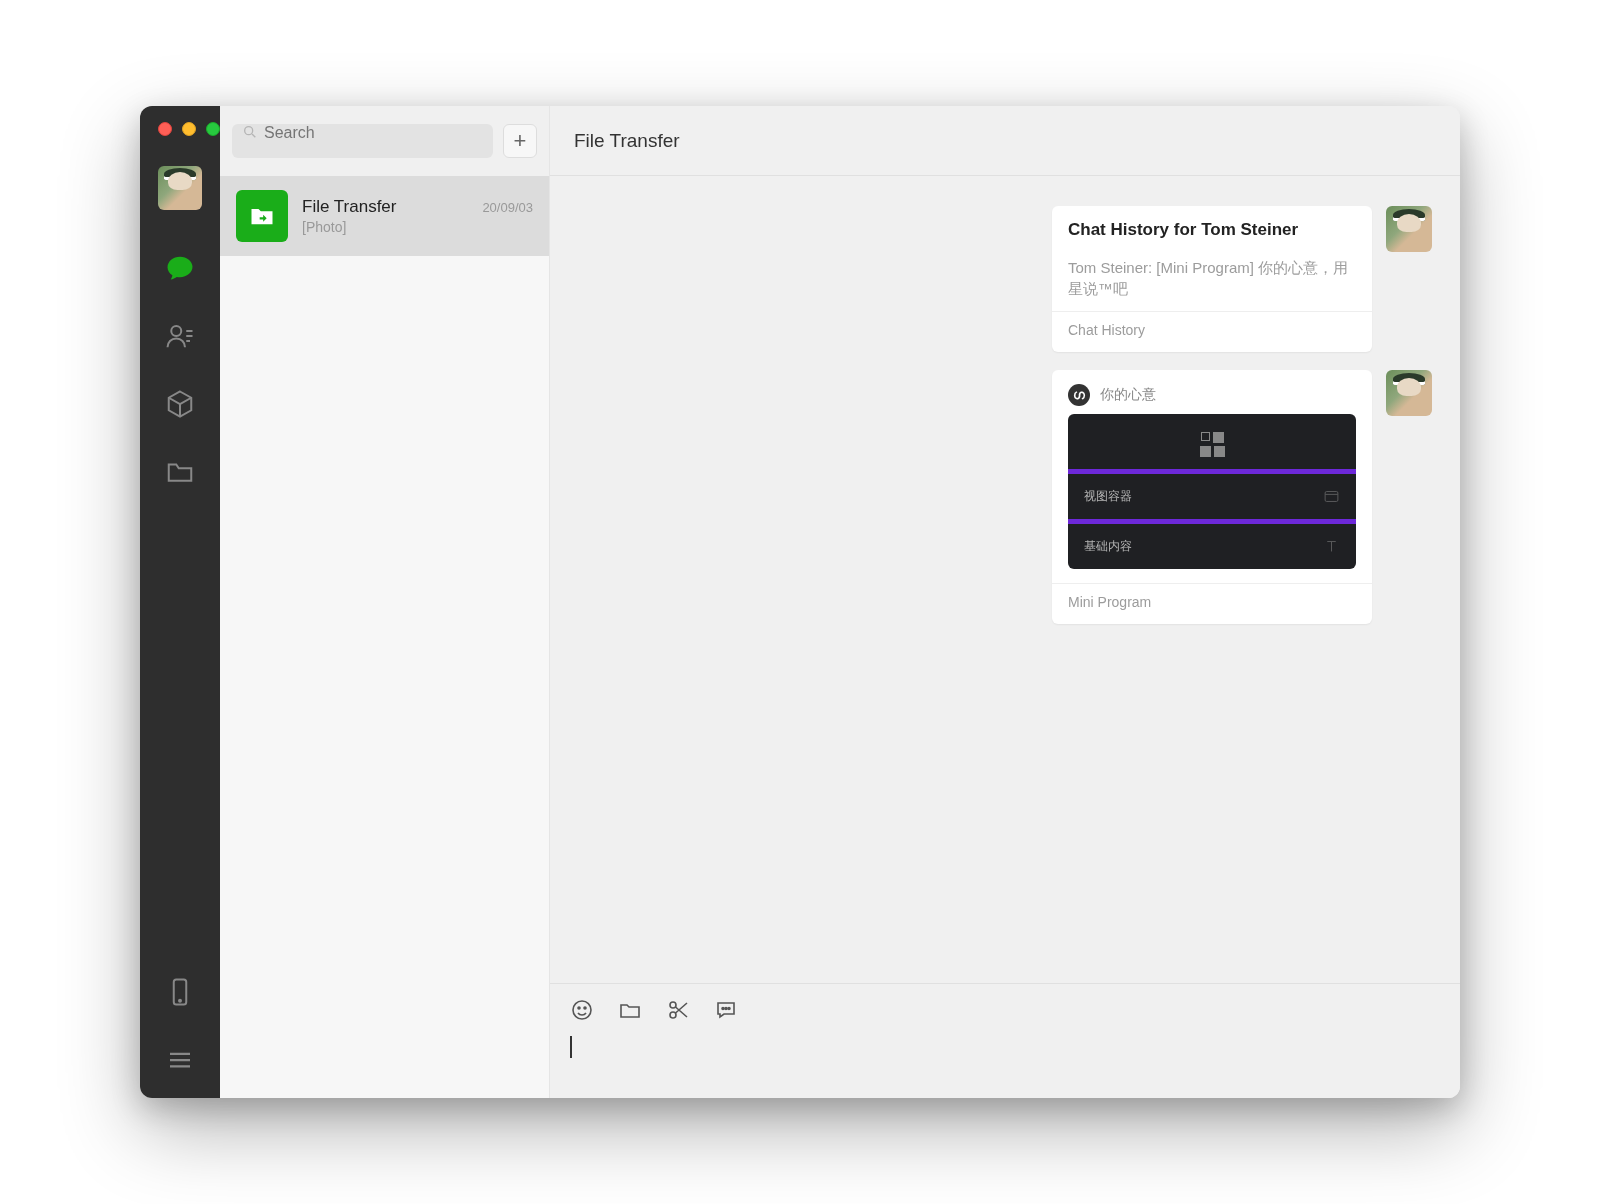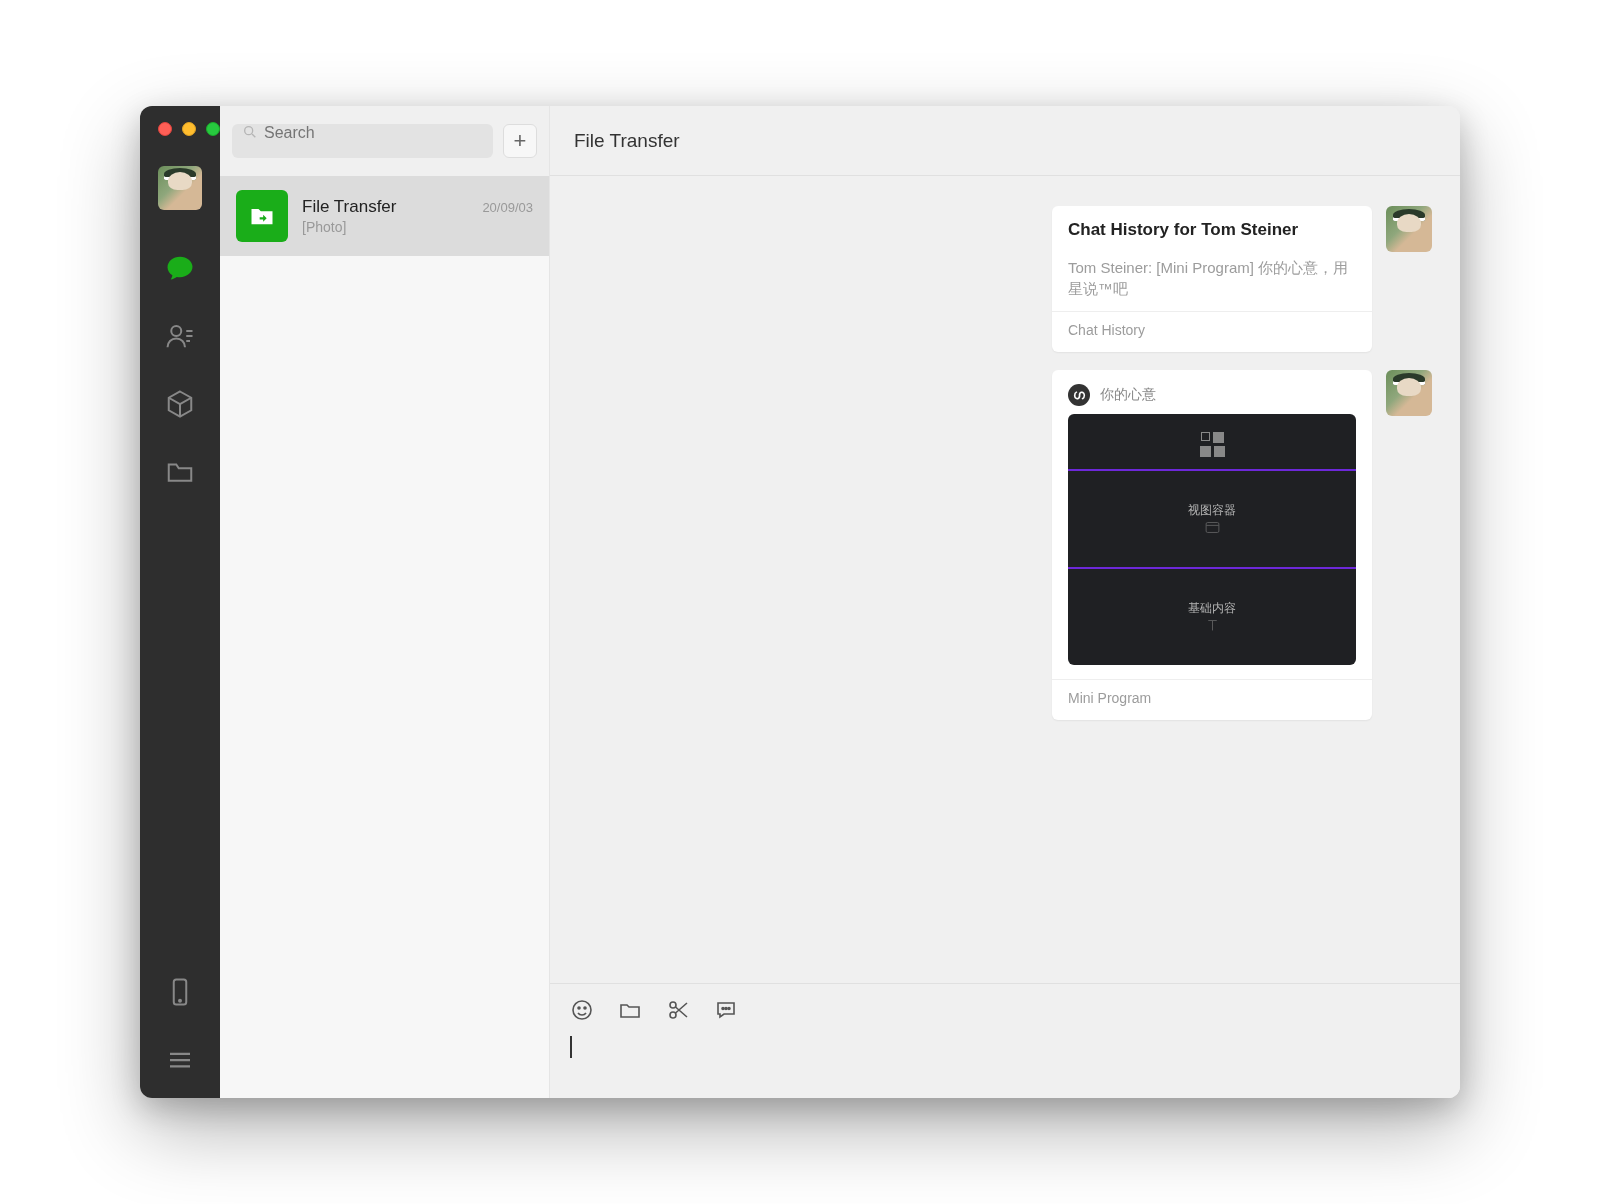--- a/index.html
+++ b/index.html
@@ -131,21 +131,21 @@
   .mp-head{ display:flex; align-items:center; gap:10px; padding:14px 16px 8px;}
   .mp-logo{ width:22px; height:22px; border-radius:50%; background:#333; display:flex; align-items:center; justify-content:center;}
   .mp-logo span{ color:#fff; font-size:13px; font-weight:bold;}
   .mp-name{ font-size:14px; color:#888;}
   .mp-title{ font-size:20px; font-weight:600; padding:4px 16px 12px; color:#222;}
   .mp-body{ margin:0 16px 14px; background:#1f2023; border-radius:6px; padding:18px 0 0; color:#ddd;}
   .mp-body-icons{ display:flex; justify-content:center; gap:3px; margin-bottom:12px;}
   .sq{ width:11px; height:11px; background:#888; }
   .sq.outline{ background:transparent; border:1.5px solid #888; width:9px; height:9px;}
   .mp-desc{ font-size:10px; color:#8a8a8a; text-align:center; padding:0 24px 16px; line-height:1.5;}
-  .mp-row{ display:flex; justify-content:space-between; align-items:center; padding:31px 16px; border-top:2px solid #6d28d9; font-size:12px; color:#b5b5b5;flex-direction:column;}
+  .mp-row{ display:flex; justify-content:space-between; align-items:center; padding:14px 16px; border-top:5px solid #6d28d9; font-size:12px; color:#b5b5b5;}
   .mp-row svg{ width:17px; height:17px; opacity:.55;}
   .mp-foot{ padding:10px 16px 14px; font-size:14px; color:#9c9c9c; border-top:1px solid #eee;}
 
   
   .compose{
     border-top:1px solid #e0e0e0; background:#f0f0f0; padding:14px 20px 40px;
   }
   .compose-icons{ display:flex; gap:24px; margin-bottom:10px;}
   .compose-icons .ci{ cursor:pointer; color:#555;}
   .compose-icons svg{ width:24px; height:24px; stroke:#555; fill:none; stroke-width:1.6;}

